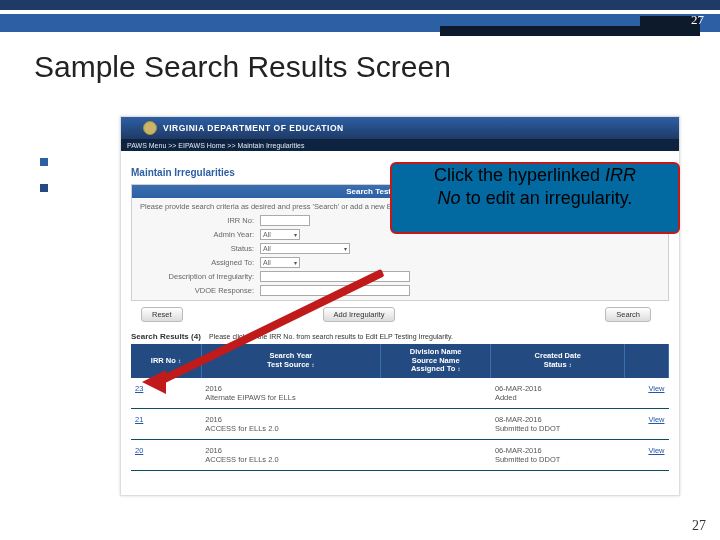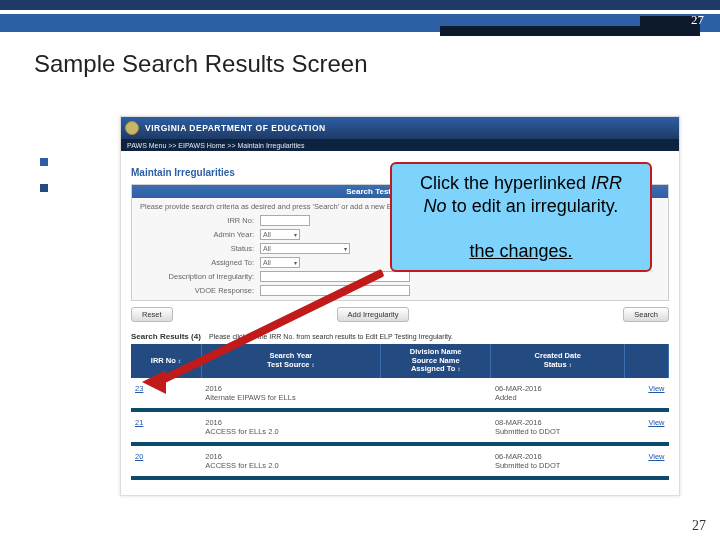--- a/index.html
+++ b/index.html
@@ -9,57 +9,57 @@
 
   
   .bar-darknavy { position: absolute; top: 0; left: 0; width: 720px; height: 10px; background: #1f3a66; }
   .bar-white    { position: absolute; top: 10px; left: 0; width: 720px; height: 4px; background: #fff; }
   .bar-medblue  { position: absolute; top: 14px; left: 0; width: 720px; height: 18px; background: #2d5fa4; }
   .bar-black-r  { position: absolute; top: 26px; left: 440px; width: 260px; height: 10px; background: #0c1a2c; }
   .bar-black-r2 { position: absolute; top: 16px; left: 640px; width: 60px; height: 12px; background: #0c1a2c; }
   .pg-top { position: absolute; top: 12px; right: 16px; color: #fff; font-size: 13px; font-family: Georgia, serif; }
   .pg-bot { position: absolute; bottom: 6px; right: 14px; color: #333; font-size: 14px; font-family: Georgia, serif; }
 
-  .slide-title { position: absolute; top: 50px; left: 34px; font-size: 24px; color: #222; font-weight: 400; }
+  .slide-title { position: absolute; top: 50px; left: 34px; font-size: 30px; color: #222; font-weight: 400; }
 
   
   .shot { position: absolute; top: 116px; left: 120px; width: 560px; height: 380px; background: #fff; border: 1px solid #ddd; box-shadow: 0 0 3px rgba(0,0,0,.15); font-size: 8px; color: #333; }
 
-  .vdoe-head { height: 22px; background: linear-gradient(#2d5fa4,#1f3a66); color: #fff; display: flex; align-items: center; padding-left: 4px; gap: 6px; }
+  .vdoe-head { height: 22px; background: linear-gradient(#2d5fa4,#1f3a66); color: #fff; display: flex; align-items: center; padding-left: 22px; gap: 6px; }
   .vdoe-head .seal { width: 14px; height: 14px; border-radius: 50%; background: #c9b56a; border: 1px solid #a88f3f; }
   .vdoe-head .t { font-size: 8.5px; letter-spacing: .5px; font-weight: 700; }
 
   .crumb { height: 12px; background: #0e2340; color: #dfe8f3; font-size: 7px; display: flex; align-items: center; padding-left: 6px; }
 
   .maint { margin: 16px 10px 6px; color: #2d5fa4; font-weight: 700; font-size: 10px; }
   .panel { margin: 0 10px; border: 1px solid #cfcfcf; background: #f7f7f7; }
   .panel-hd { background: linear-gradient(#3b6fb0,#2d5fa4); color: #fff; font-size: 8px; text-align: center; padding: 2px 0; font-weight: 700; }
   .panel-body { padding: 4px 8px; font-size: 7.5px; color: #666; }
   .filters { display: grid; grid-template-columns: 120px 160px; row-gap: 3px; align-items: center; }
   .filters label { text-align: right; padding-right: 6px; color: #666; }
   .filters .sel { width: 40px; height: 11px; border: 1px solid #aaa; background: #fff; font-size: 7px; display: flex; align-items: center; justify-content: space-between; padding: 0 2px; }
   .filters .sel .car { font-size: 6px; color: #555; }
   .filters .txt { width: 150px; height: 11px; border: 1px solid #aaa; background: #fff; }
 
-  .btnrow { display: flex; gap: 24px; margin: 6px 10px 10px; position: relative; }
+  .btnrow { display: flex; gap: 0; margin: 6px 20px 10px; position: relative; }
   .btn { background: linear-gradient(#ffffff,#dcdcdc); border: 1px solid #bbb; border-radius: 3px; padding: 2px 10px; font-size: 7.5px; color: #333; }
-  .btn-right { position: absolute; right: 0; }
+  .btn-right { position: absolute; right: 8px; }
 
   .results-hd { margin: 4px 10px 3px; font-size: 8px; font-weight: 700; }
   .results-hd .sub { font-weight: 400; font-size: 7px; margin-left: 6px; }
 
   table.res { width: calc(100% - 20px); margin: 0 10px; border-collapse: collapse; font-size: 7.5px; }
   table.res thead th { background: #234b82; color: #fff; font-weight: 700; padding: 4px 4px; text-align: center; border-right: 1px solid #3b6fb0; line-height: 1.15; }
   table.res thead th .s { font-size: 6px; }
-  table.res tbody td { border-bottom: 4px solid #0c4a6e; padding: 6px 4px; vertical-align: top; color: #555; }
+  table.res tbody td { border-bottom: 1px solid #0c4a6e; padding: 6px 4px; vertical-align: top; color: #555; }
   table.res tbody td.link { color: #2156aa; text-decoration: underline; }
   table.res tbody td.view { color: #2156aa; text-decoration: underline; text-align: right; }
 
   
-  .callout { position: absolute; top: 162px; left: 390px; width: 262px; background: #7dd3fc; border: 2px solid #c11a1a; border-radius: 6px; text-align: center; padding: 8px 14px; font-size: 18px; line-height: 1.25; }
+  .callout { position: absolute; top: 162px; left: 390px; width: 290px; background: #0369a1; border: 2px solid #c11a1a; border-radius: 6px; text-align: center; padding: 0 14px; font-size: 18px; line-height: 1.25; }
   .callout .it { font-style: italic; }
   .callout .u { text-decoration: underline; }
   .arrow-stem { position: absolute; top: 378px; left: 158px; width: 250px; height: 8px; background: #c11a1a; transform-origin: left center; transform: rotate(-26deg); border-radius: 2px; }
   .arrow-head { position: absolute; top: 370px; left: 142px; width: 0; height: 0; border-top: 12px solid transparent; border-bottom: 12px solid transparent; border-right: 24px solid #c11a1a; }
 
   .bullet { position: absolute; left: 40px; width: 8px; height: 8px; background: #2d5fa4; }
   .bullet.b1 { top: 158px; } .bullet.b2 { top: 184px; background: #234b82; }
 </style>
 </head>
 <body>
@@ -162,17 +162,16 @@
     </table>
   </div>
 
   <div class="arrow-stem"></div>
   <div class="arrow-head"></div>
 
   <div class="callout">
     <span>Click the hyperlinked </span><span class="it">IRR</span><br>
     <span class="it">No</span><span> to edit an irregularity.</span><br>
     <br>
-    <span class="u">the changes.</span>
   </div>
 
   <div class="pg-bot">27</div>
 </div>
 
 </body></html>

